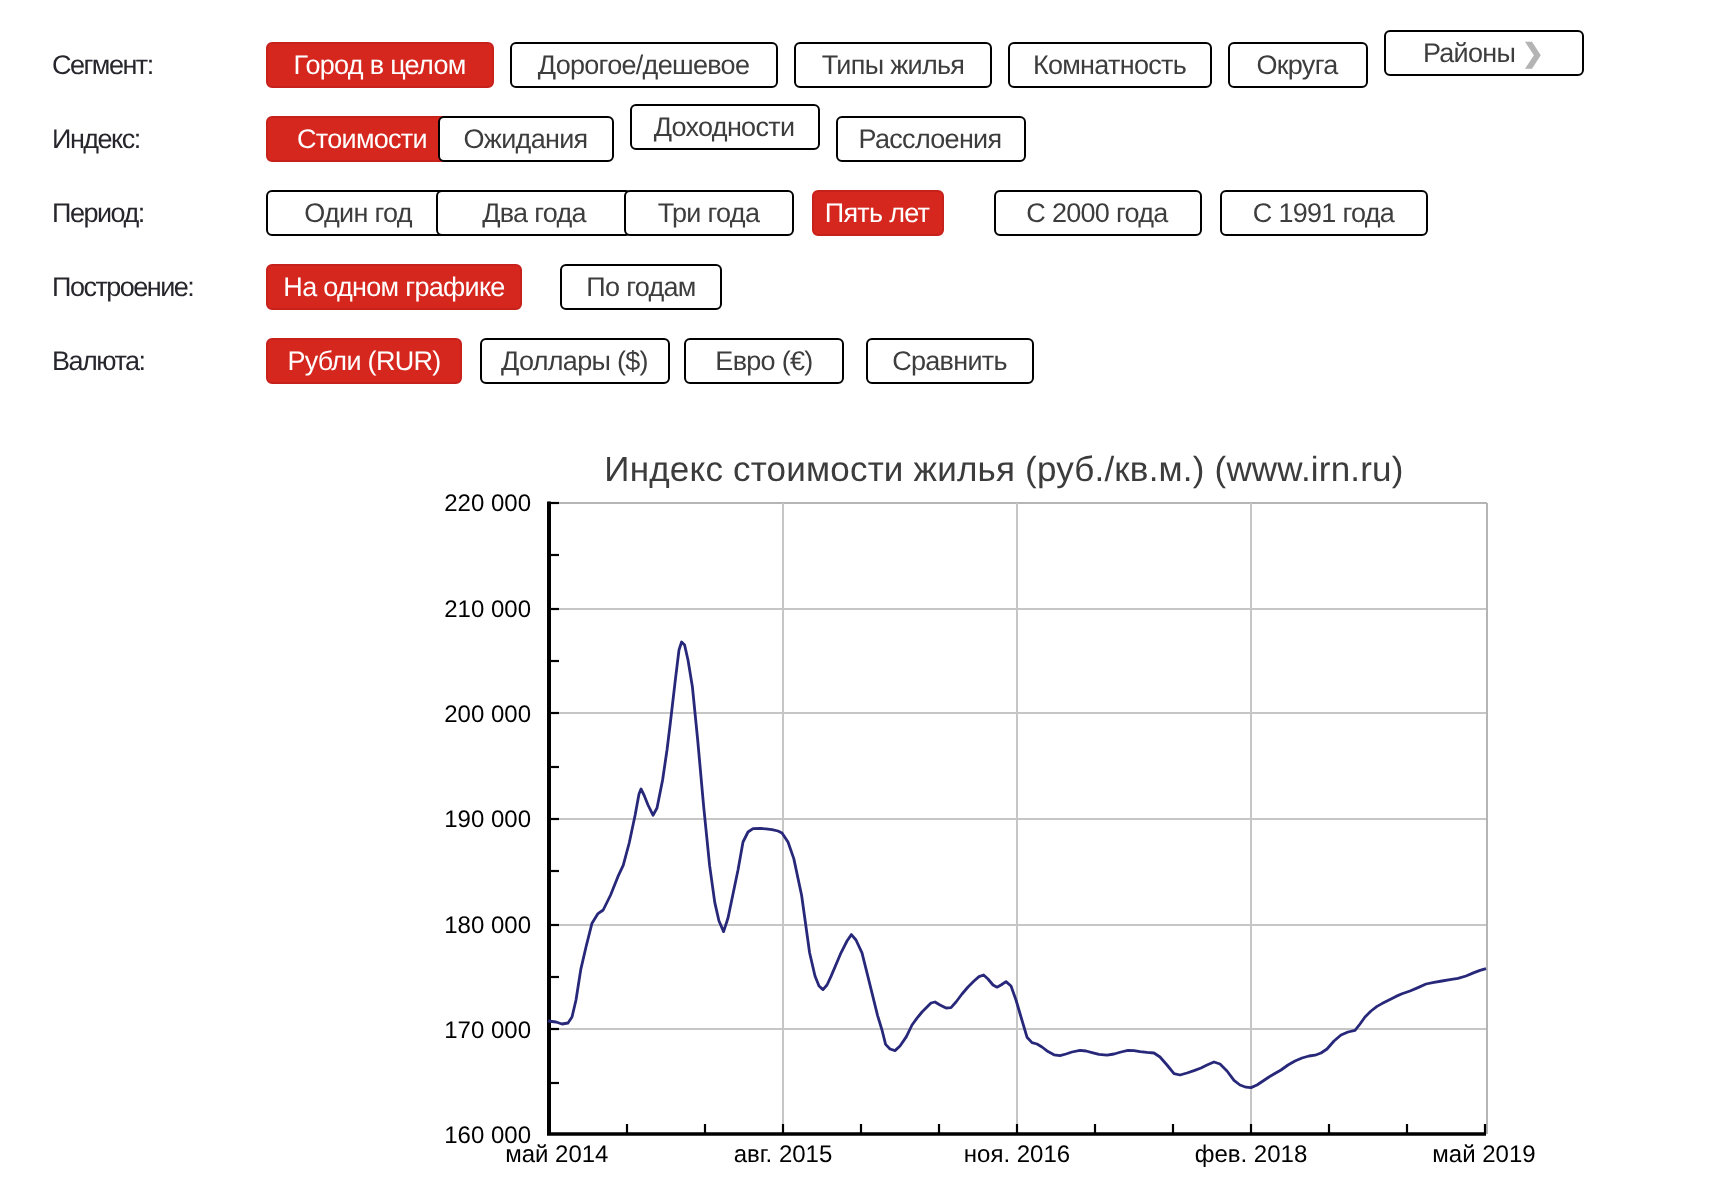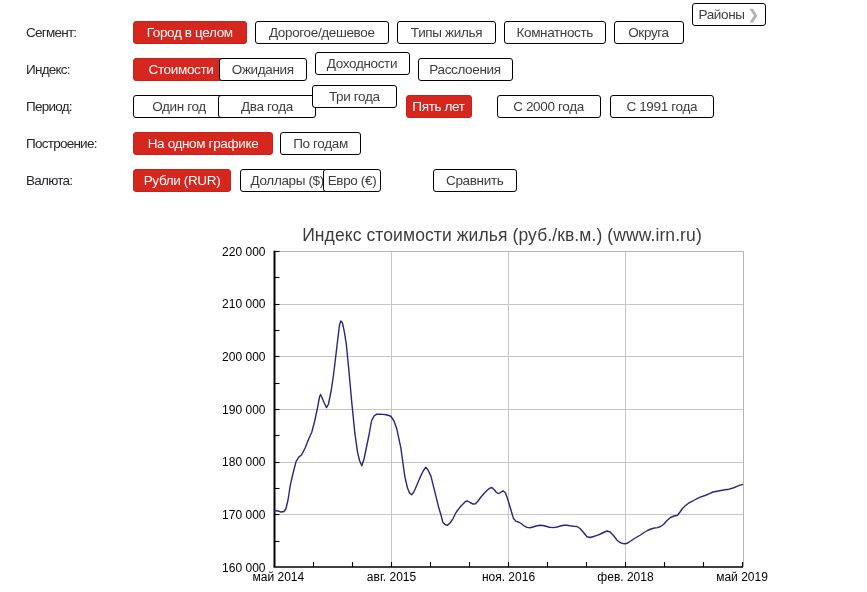--- a/index.html
+++ b/index.html
@@ -9,40 +9,40 @@
 .chev{color:#b4b4b4;font-size:13px;font-weight:bold}
 svg text{font-family:"Liberation Sans",sans-serif}
 </style></head>
 <body>
 <div class="lbl" style="top:21px">Сегмент:</div>
 <div class="btn red" style="left:133px;top:21px;width:113.5px">Город в целом</div>
 <div class="btn" style="left:254.5px;top:21px;width:134.5px">Дорогое/дешевое</div>
 <div class="btn" style="left:397px;top:21px;width:99px">Типы жилья</div>
 <div class="btn" style="left:504px;top:21px;width:101.5px">Комнатность</div>
 <div class="btn" style="left:613.5px;top:21px;width:70px">Округа</div>
-<div class="btn" style="left:691.5px;top:3px;width:74px">Районы <span class="chev">❯</span></div>
+<div class="btn" style="left:691.5px;top:15px;width:100px">Районы <span class="chev">❯</span></div>
 <div class="lbl" style="top:58px">Индекс:</div>
 <div class="btn red" style="left:133px;top:58px;width:96px">Стоимости</div>
 <div class="btn" style="left:219px;top:58px;width:87.5px">Ожидания</div>
 <div class="btn" style="left:314.5px;top:52px;width:95px">Доходности</div>
 <div class="btn" style="left:417.5px;top:58px;width:95px">Расслоения</div>
 <div class="lbl" style="top:95px">Период:</div>
 <div class="btn" style="left:133px;top:95px;width:92px">Один год</div>
 <div class="btn" style="left:218px;top:95px;width:98px">Два года</div>
-<div class="btn" style="left:312px;top:85px;width:84.5px">Три года</div>
+<div class="btn" style="left:312px;top:95px;width:84.5px">Три года</div>
 <div class="btn red" style="left:405.5px;top:95px;width:66px">Пять лет</div>
 <div class="btn" style="left:496.5px;top:95px;width:104px">С 2000 года</div>
 <div class="btn" style="left:609.5px;top:95px;width:104.5px">С 1991 года</div>
 <div class="lbl" style="top:132px">Построение:</div>
-<div class="btn red" style="left:133px;top:132px;width:140px">На одном графике</div>
+<div class="btn red" style="left:133px;top:132px;width:128px">На одном графике</div>
 <div class="btn" style="left:280px;top:132px;width:81px">По годам</div>
 <div class="lbl" style="top:169px">Валюта:</div>
 <div class="btn red" style="left:133px;top:169px;width:98px">Рубли (RUR)</div>
 <div class="btn" style="left:240px;top:169px;width:94.5px">Доллары ($)</div>
-<div class="btn" style="left:323px;top:169px;width:58px">Евро (€)</div>
+<div class="btn" style="left:342px;top:169px;width:80px">Евро (€)</div>
 <div class="btn" style="left:432.5px;top:169px;width:84.5px">Сравнить</div>
 <svg width="867" height="592" viewBox="0 0 867 592" style="position:absolute;left:0;top:0">
 <line x1="274.0" y1="251.5" x2="743.5" y2="251.5" stroke="#b5b5b5" stroke-width="1"></line>
 <line x1="743.5" y1="251.5" x2="743.5" y2="567.0" stroke="#b5b5b5" stroke-width="1"></line>
 <line x1="274.0" y1="304.5" x2="743.0" y2="304.5" stroke="#c6c6c6" stroke-width="1"></line>
 <line x1="274.0" y1="356.5" x2="743.0" y2="356.5" stroke="#c6c6c6" stroke-width="1"></line>
 <line x1="274.0" y1="409.5" x2="743.0" y2="409.5" stroke="#c6c6c6" stroke-width="1"></line>
 <line x1="274.0" y1="462.5" x2="743.0" y2="462.5" stroke="#c6c6c6" stroke-width="1"></line>
 <line x1="274.0" y1="514.5" x2="743.0" y2="514.5" stroke="#c6c6c6" stroke-width="1"></line>
 <line x1="391.5" y1="251.5" x2="391.5" y2="567.0" stroke="#c6c6c6" stroke-width="1"></line>

